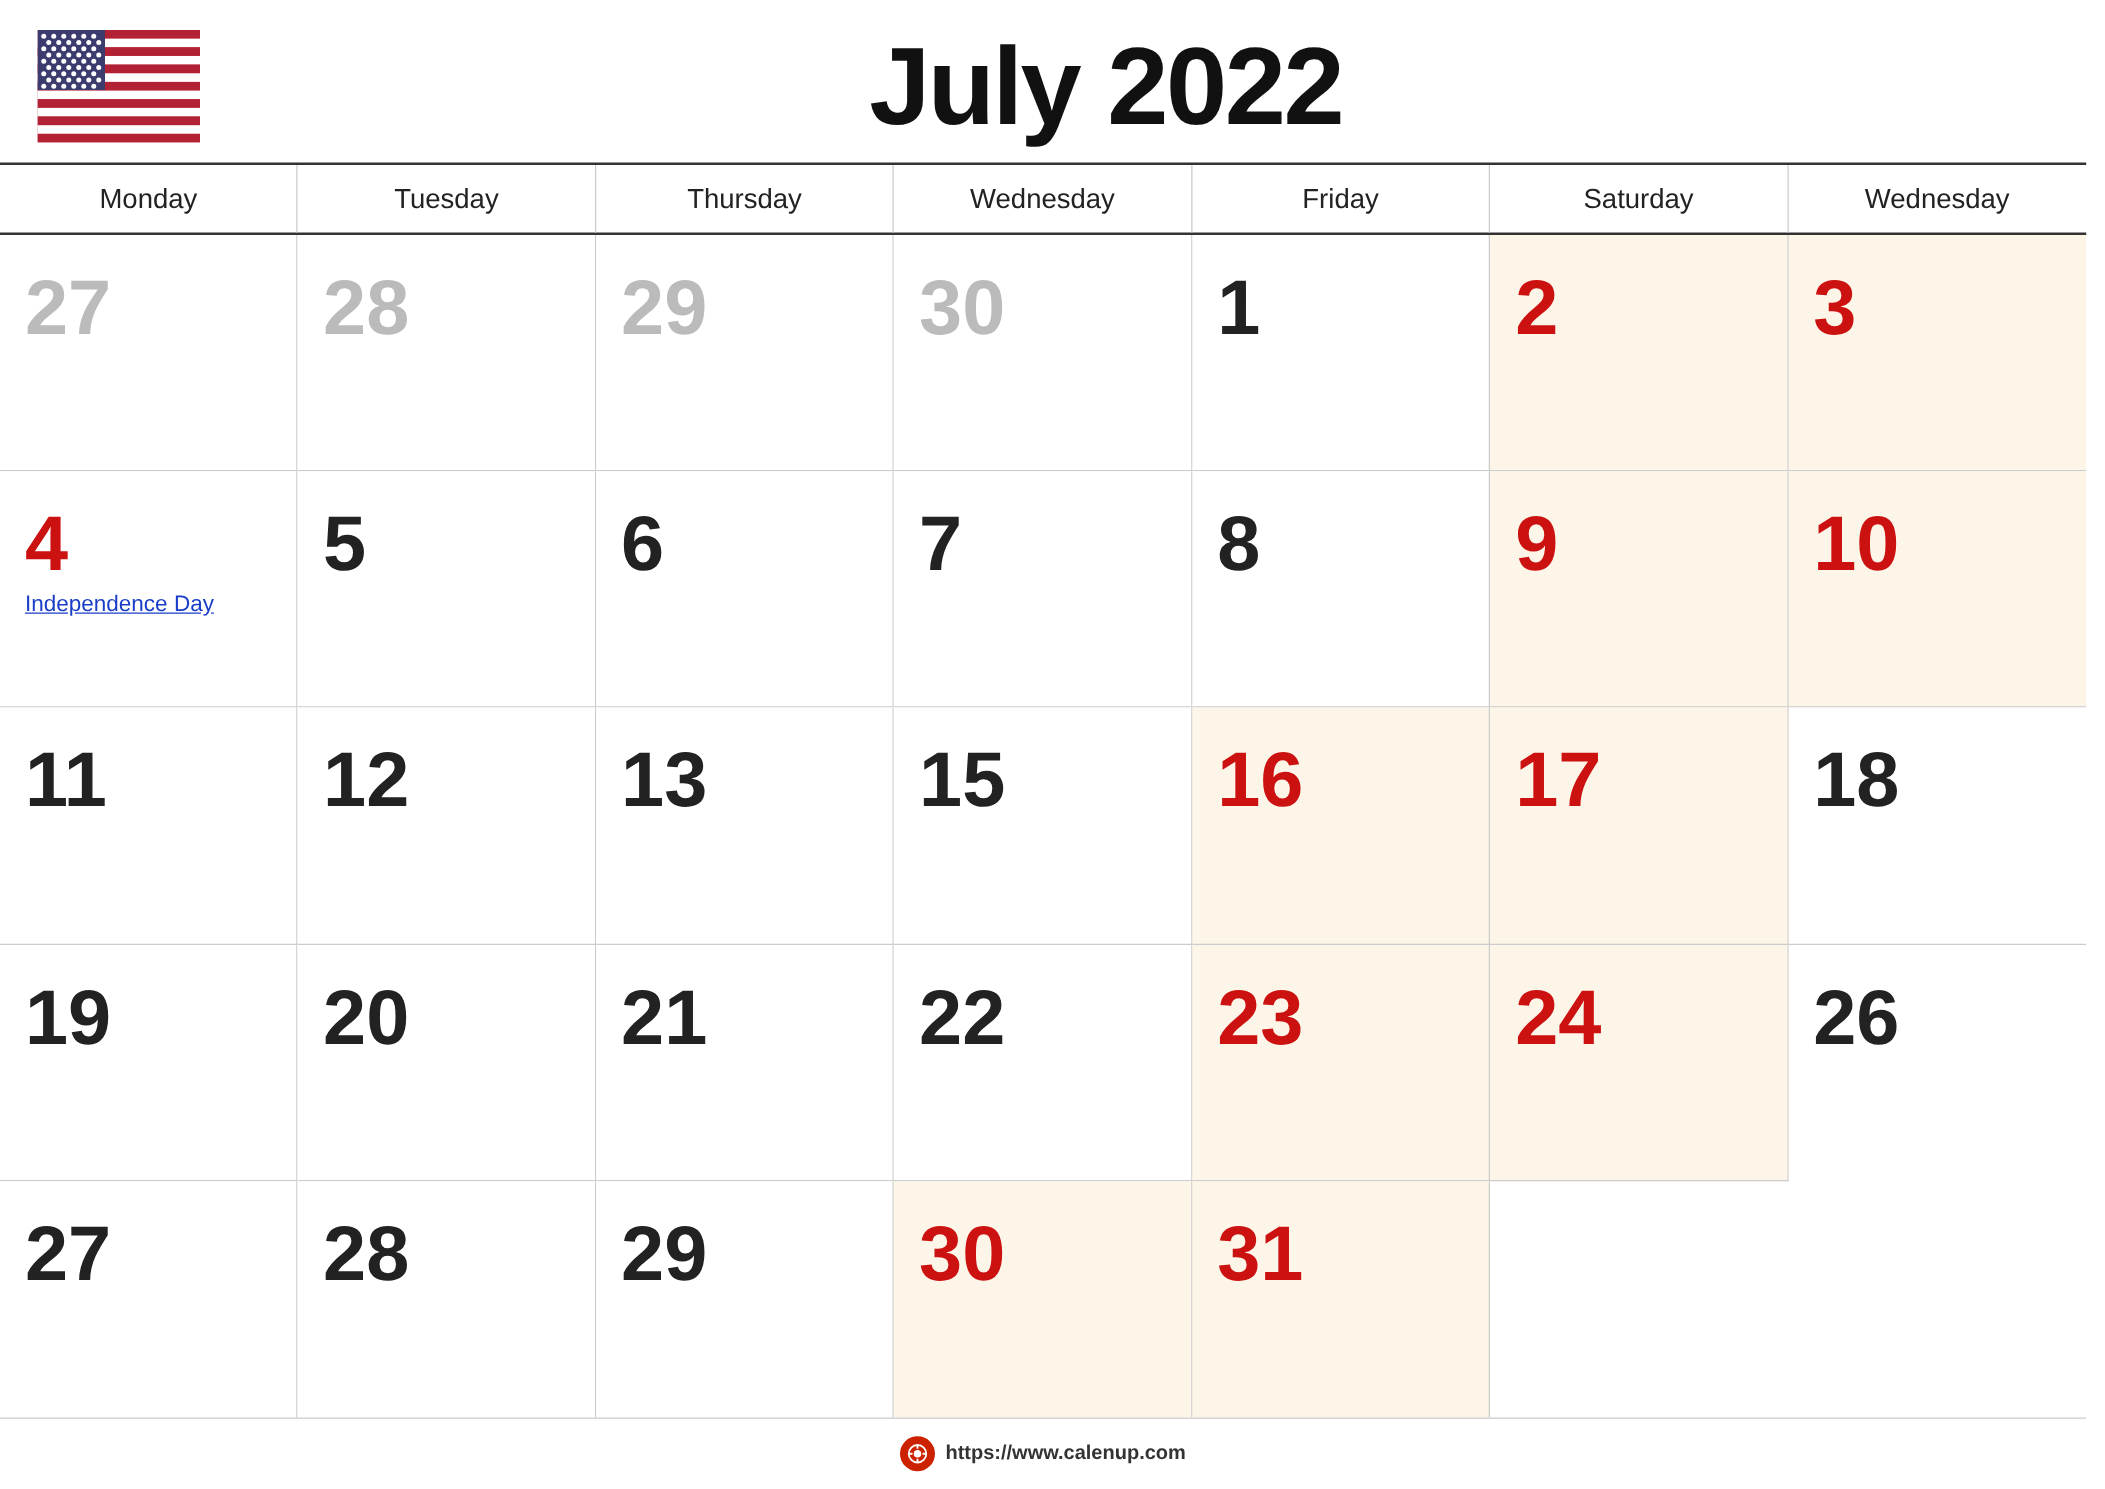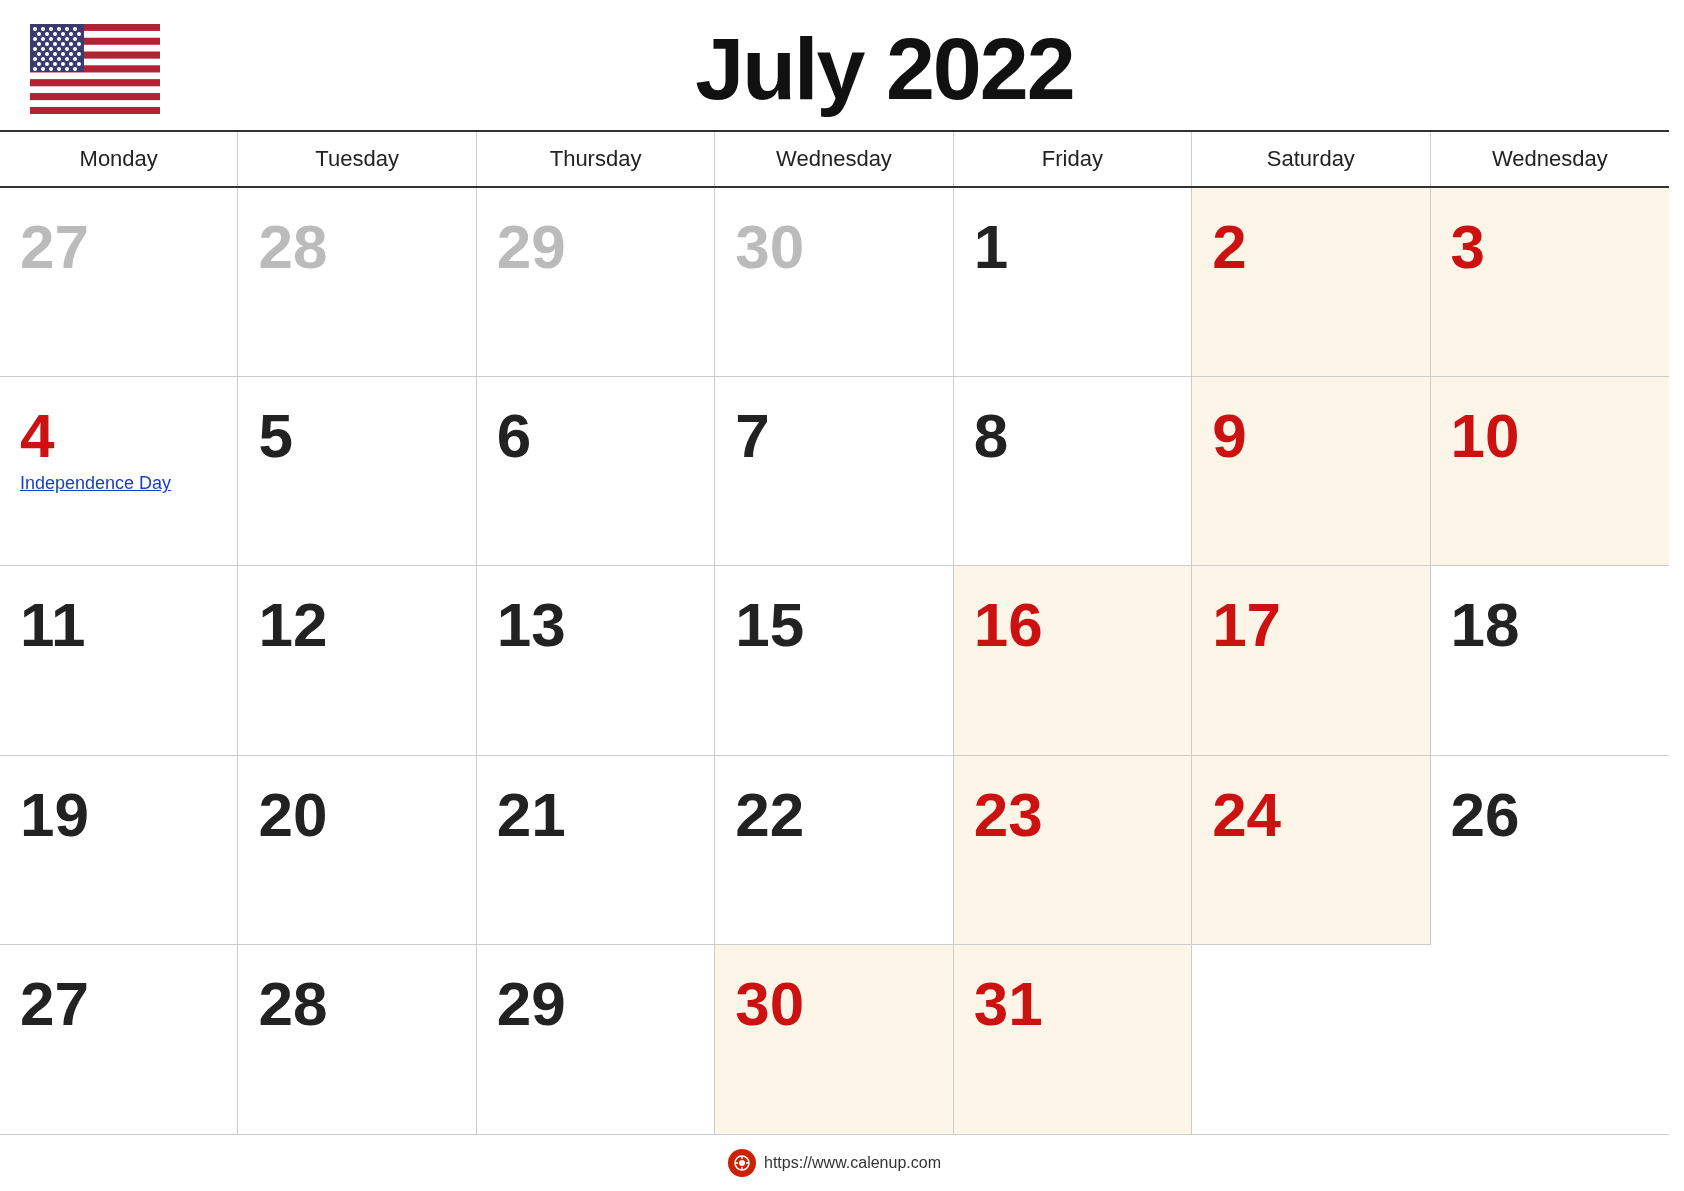--- a/index.html
+++ b/index.html
@@ -104,20 +104,21 @@
       margin-top: 6px;
     }
 
     .footer {
       display: flex;
       align-items: center;
       justify-content: center;
       padding: 14px 0;
       border-top: 1px solid #ccc;
       gap: 8px;
+      font-weight: bold;
     }
 
     .footer-icon {
       width: 28px;
       height: 28px;
       background: #cc2200;
       border-radius: 50%;
       display: flex;
       align-items: center;
       justify-content: center;

